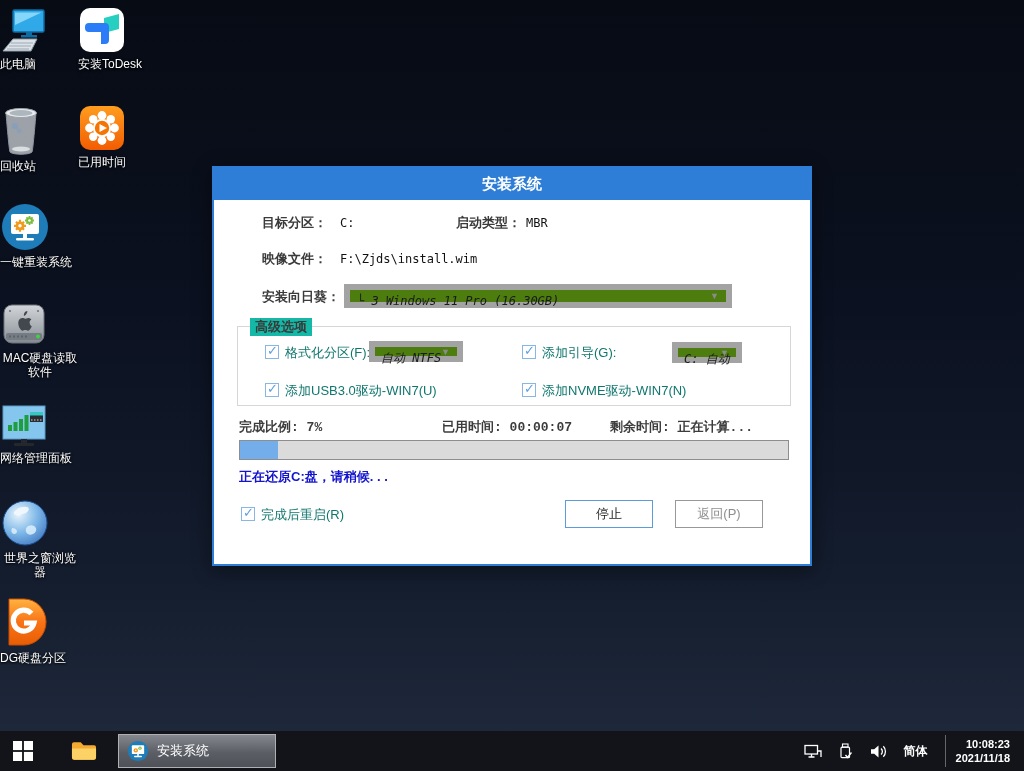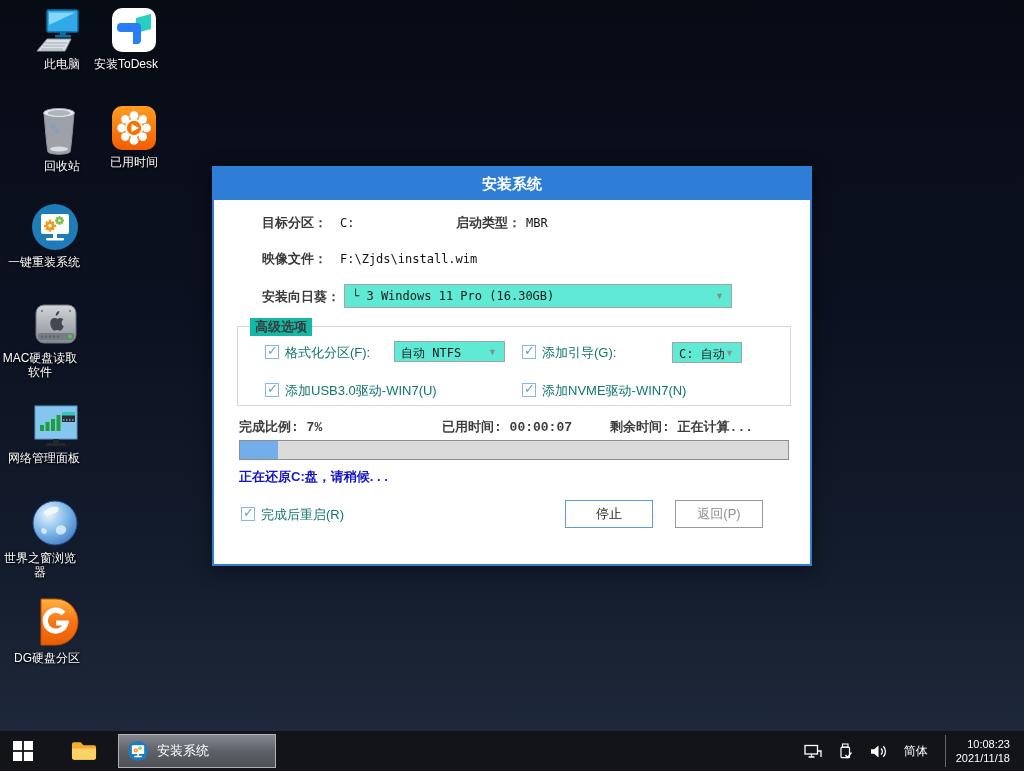--- a/index.html
+++ b/index.html
@@ -3,36 +3,36 @@
 <meta charset="utf-8">
 <style>
   * { margin:0; padding:0; box-sizing:border-box; }
   html,body { width:1024px; height:771px; overflow:hidden;
     font-family:"Liberation Sans","DejaVu Sans",sans-serif; }
   body { position:relative;
     background:linear-gradient(180deg,#070b14 0%,#0b1120 40%,#141d2e 75%,#202b3d 100%); }
 
   
   .desk-icon { position:absolute; width:80px; display:flex; flex-direction:column;
-    align-items:flex-end; gap:3px; cursor:default; }
+    align-items:flex-start; gap:3px; cursor:default; }
   .desk-icon .lbl { color:#fff; font-size:12px; line-height:14px; text-align:center;
     text-shadow:0 1px 2px rgba(0,0,0,.9), 0 0 3px rgba(0,0,0,.7); }
 
   
   .dialog { position:absolute; left:212px; top:166px; width:600px; height:400px;
     border:2px solid #2e7ed7; background:#fff; box-shadow:0 4px 18px rgba(0,0,0,.45); }
   .dialog .titlebar { height:32px; background:#2e7ed7; color:#fff; font-size:15px;
     font-weight:bold; display:flex; align-items:center; justify-content:center; }
   .dialog .body { position:relative; height:364px; background:#fff;padding-left:35px; }
 
   .flabel { position:absolute; font-size:13px; font-weight:bold; color:#3a3a3a; }
   .fvalue { position:absolute; font-family:"DejaVu Sans Mono","Liberation Mono",monospace;
     font-size:12px; color:#111; }
 
-  .dd { position:absolute; background:#5eead4; border:1px solid #a3a3a3; }
+  .dd { position:absolute; background:#4d7c0f; border:6px solid #a3a3a3;font-style:italic; }
   .dd .txt { display:block; padding:4px 18px 4px 7px; white-space:nowrap; overflow:hidden;
     font-family:"DejaVu Sans Mono","Liberation Mono",monospace; font-size:12px; color:#1a1a1a; }
   .dd::after { content:"▼"; position:absolute; right:7px; top:50%; transform:translateY(-50%);
     color:#8b8b8b; font-size:9px; }
 
   .groupbox { position:absolute; left:23px; top:126px; width:554px; height:80px;
     border:1px solid #d6d6d6; }
   .groupbox .legend { position:absolute; top:-9px; left:12px; background:#14b8a6; padding:0 5px;
     font-size:13px; font-weight:bold; color:#3a3a3a; }
 
@@ -57,21 +57,21 @@
   
   .taskbar { position:absolute; left:0; bottom:0; width:1024px; height:40px;
     background:#121419; display:flex; align-items:center; }
   .tb-start { width:46px; height:40px; display:flex; align-items:center; justify-content:center; }
   .tb-folder { width:44px; height:40px; margin-left:16px; display:flex; align-items:center;
     justify-content:center; }
   .tb-task { margin-left:12px; width:158px; height:34px; display:flex; align-items:center;
     gap:8px; padding:0 8px; background:linear-gradient(#84888e,#5b5f65 55%,#4e5258);
     border:1px solid #aeb0b3; }
   .tb-task .t { color:#fff; font-size:13px; }
-  .tray { margin-left:auto; display:flex; align-items:center; gap:17px; padding-right:10px; }
+  .tray { margin-left:auto; display:flex; align-items:center; gap:17px; padding-right:10px;font-weight:bold; }
   .tray .im { color:#fff; font-size:12px; }
   .clock { color:#fff; font-size:11px; line-height:14px; text-align:right;
     border-left:1px solid rgba(255,255,255,.35); padding:2px 4px 2px 10px; }
 </style>
 </head>
 <body>
 
 <div class="desk-icon" style="left:0;top:8px">
   <svg width="46" height="46" viewBox="0 0 46 46">
     <rect x="13" y="2" width="31" height="22" rx="1.5" fill="#2fa9e8" stroke="#0e6ba2" stroke-width="1.5"></rect>
@@ -240,21 +240,21 @@
     <div class="dd" style="left:130px;top:84px;width:388px;height:24px">
       <span class="txt">└ 3 Windows 11 Pro (16.30GB)</span>
     </div>
 
     <div class="groupbox">
       <span class="legend">高级选项</span>
     </div>
 
     <span class="cb" style="left:51px;top:145px"></span>
     <span class="cblabel" style="left:71px;top:144px">格式化分区(F):</span>
-    <div class="dd" style="left:180px;top:141px;width:111px;height:21px">
+    <div class="dd" style="left:155px;top:141px;width:94px;height:21px">
       <span class="txt" style="padding:3px 16px 3px 6px">自动 NTFS</span>
     </div>
 
     <span class="cb" style="left:308px;top:145px"></span>
     <span class="cblabel" style="left:328px;top:144px">添加引导(G):</span>
     <div class="dd" style="left:458px;top:142px;width:70px;height:21px">
       <span class="txt" style="padding:3px 16px 3px 6px">C: 自动</span>
     </div>
 
     <span class="cb" style="left:51px;top:183px"></span>

